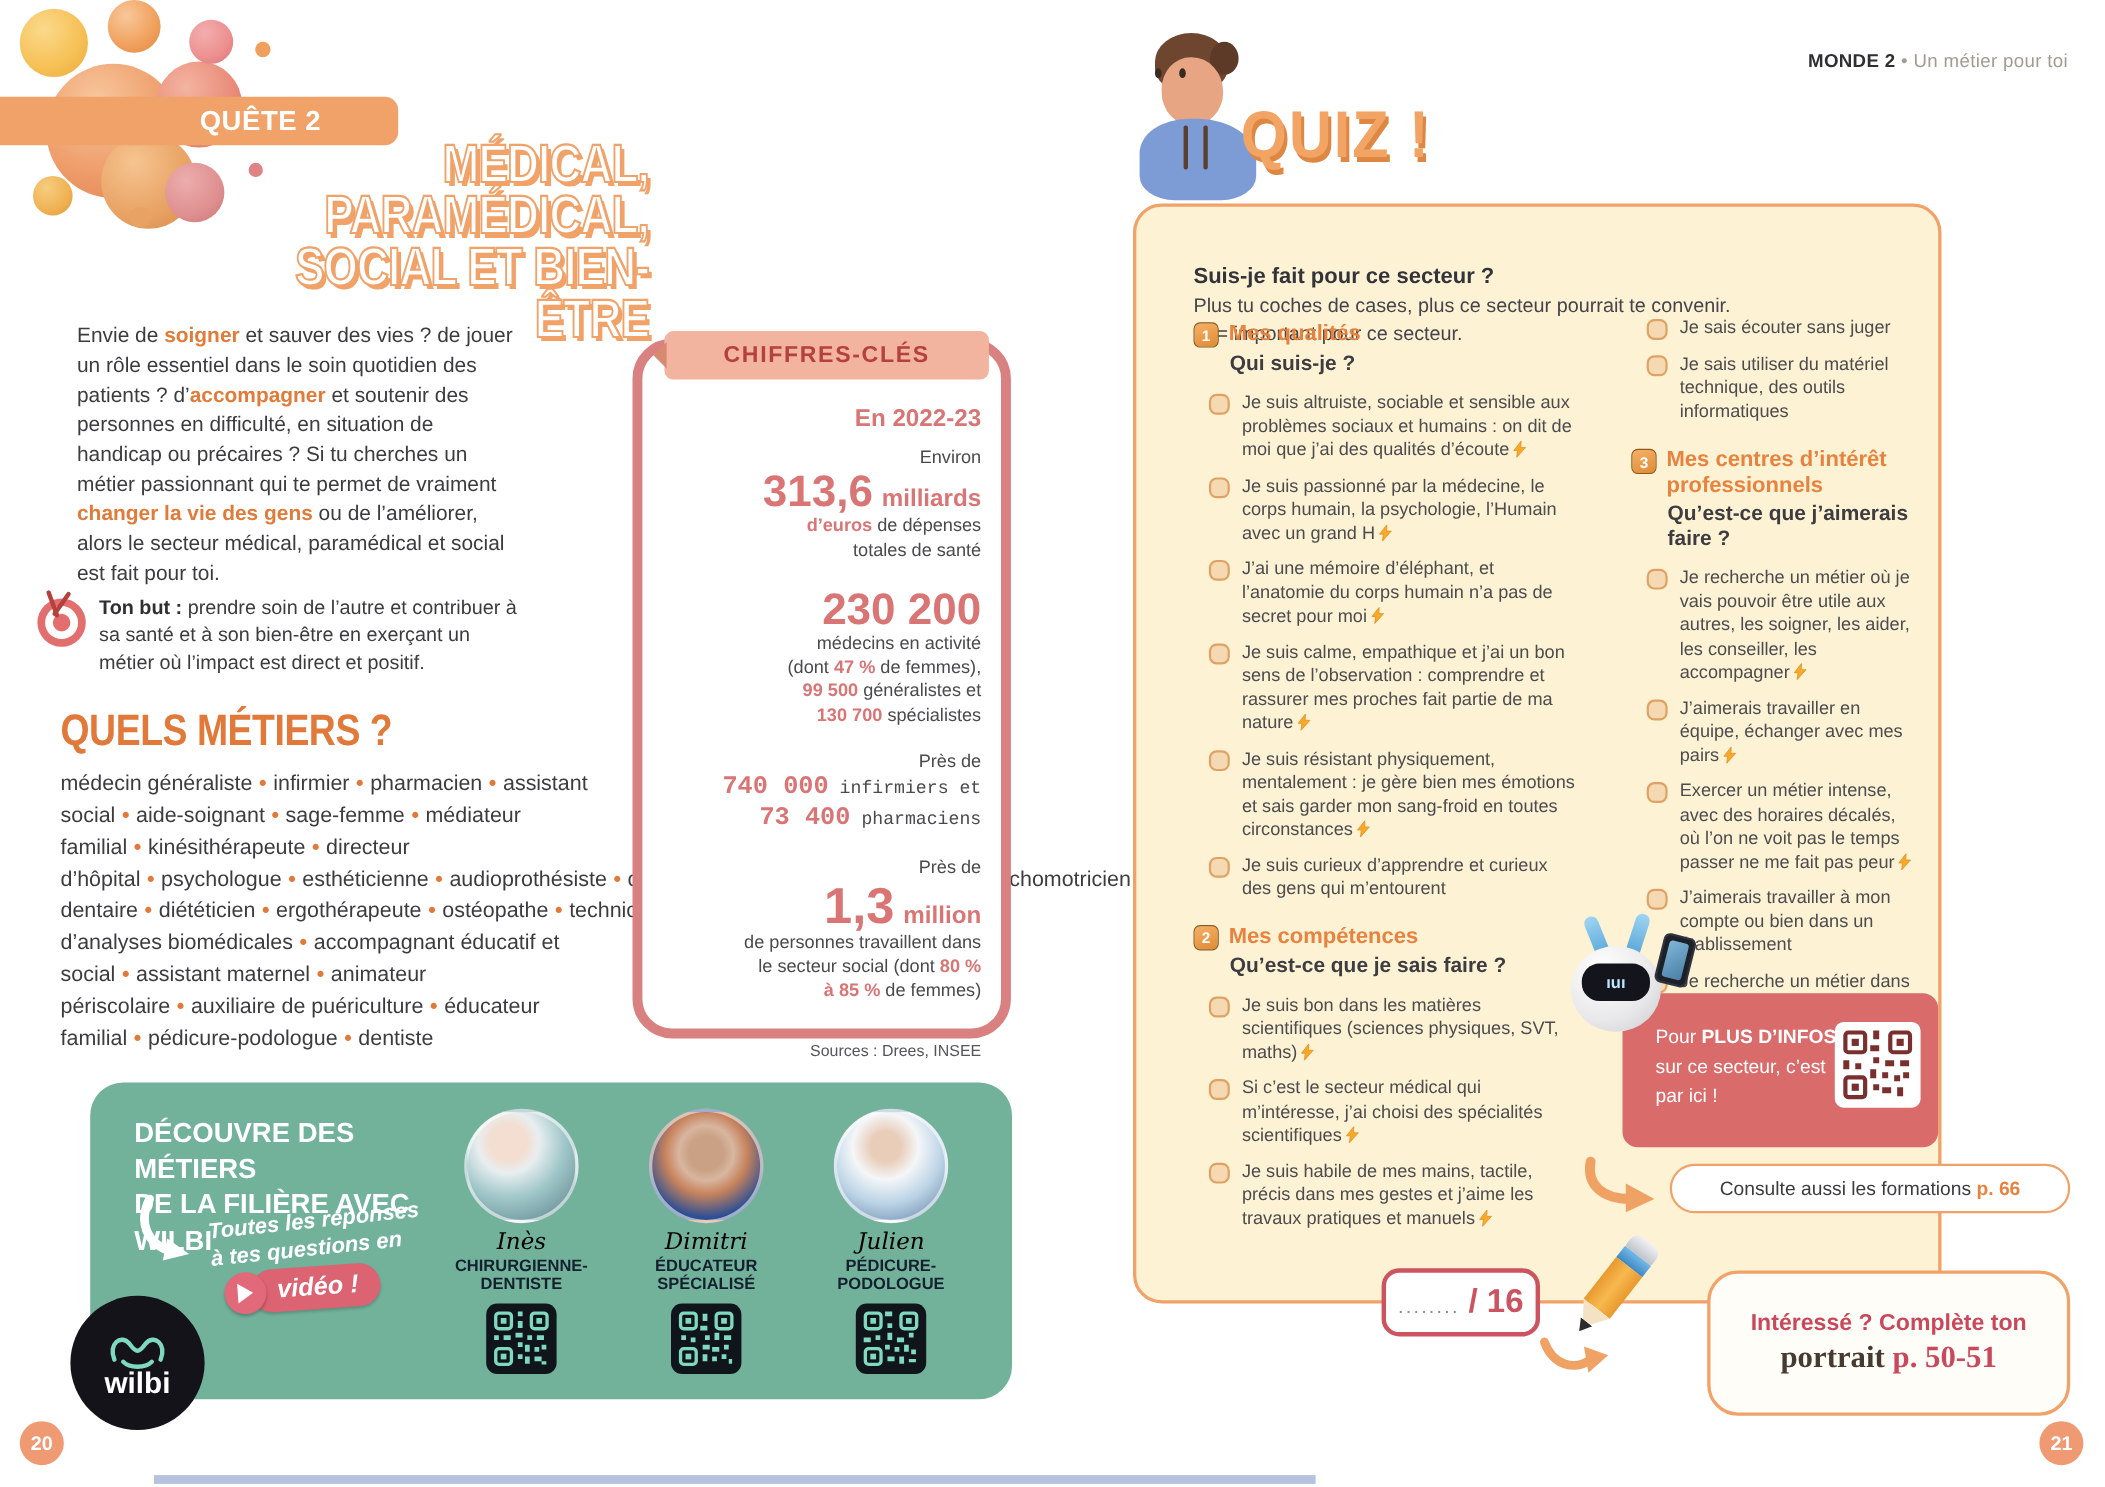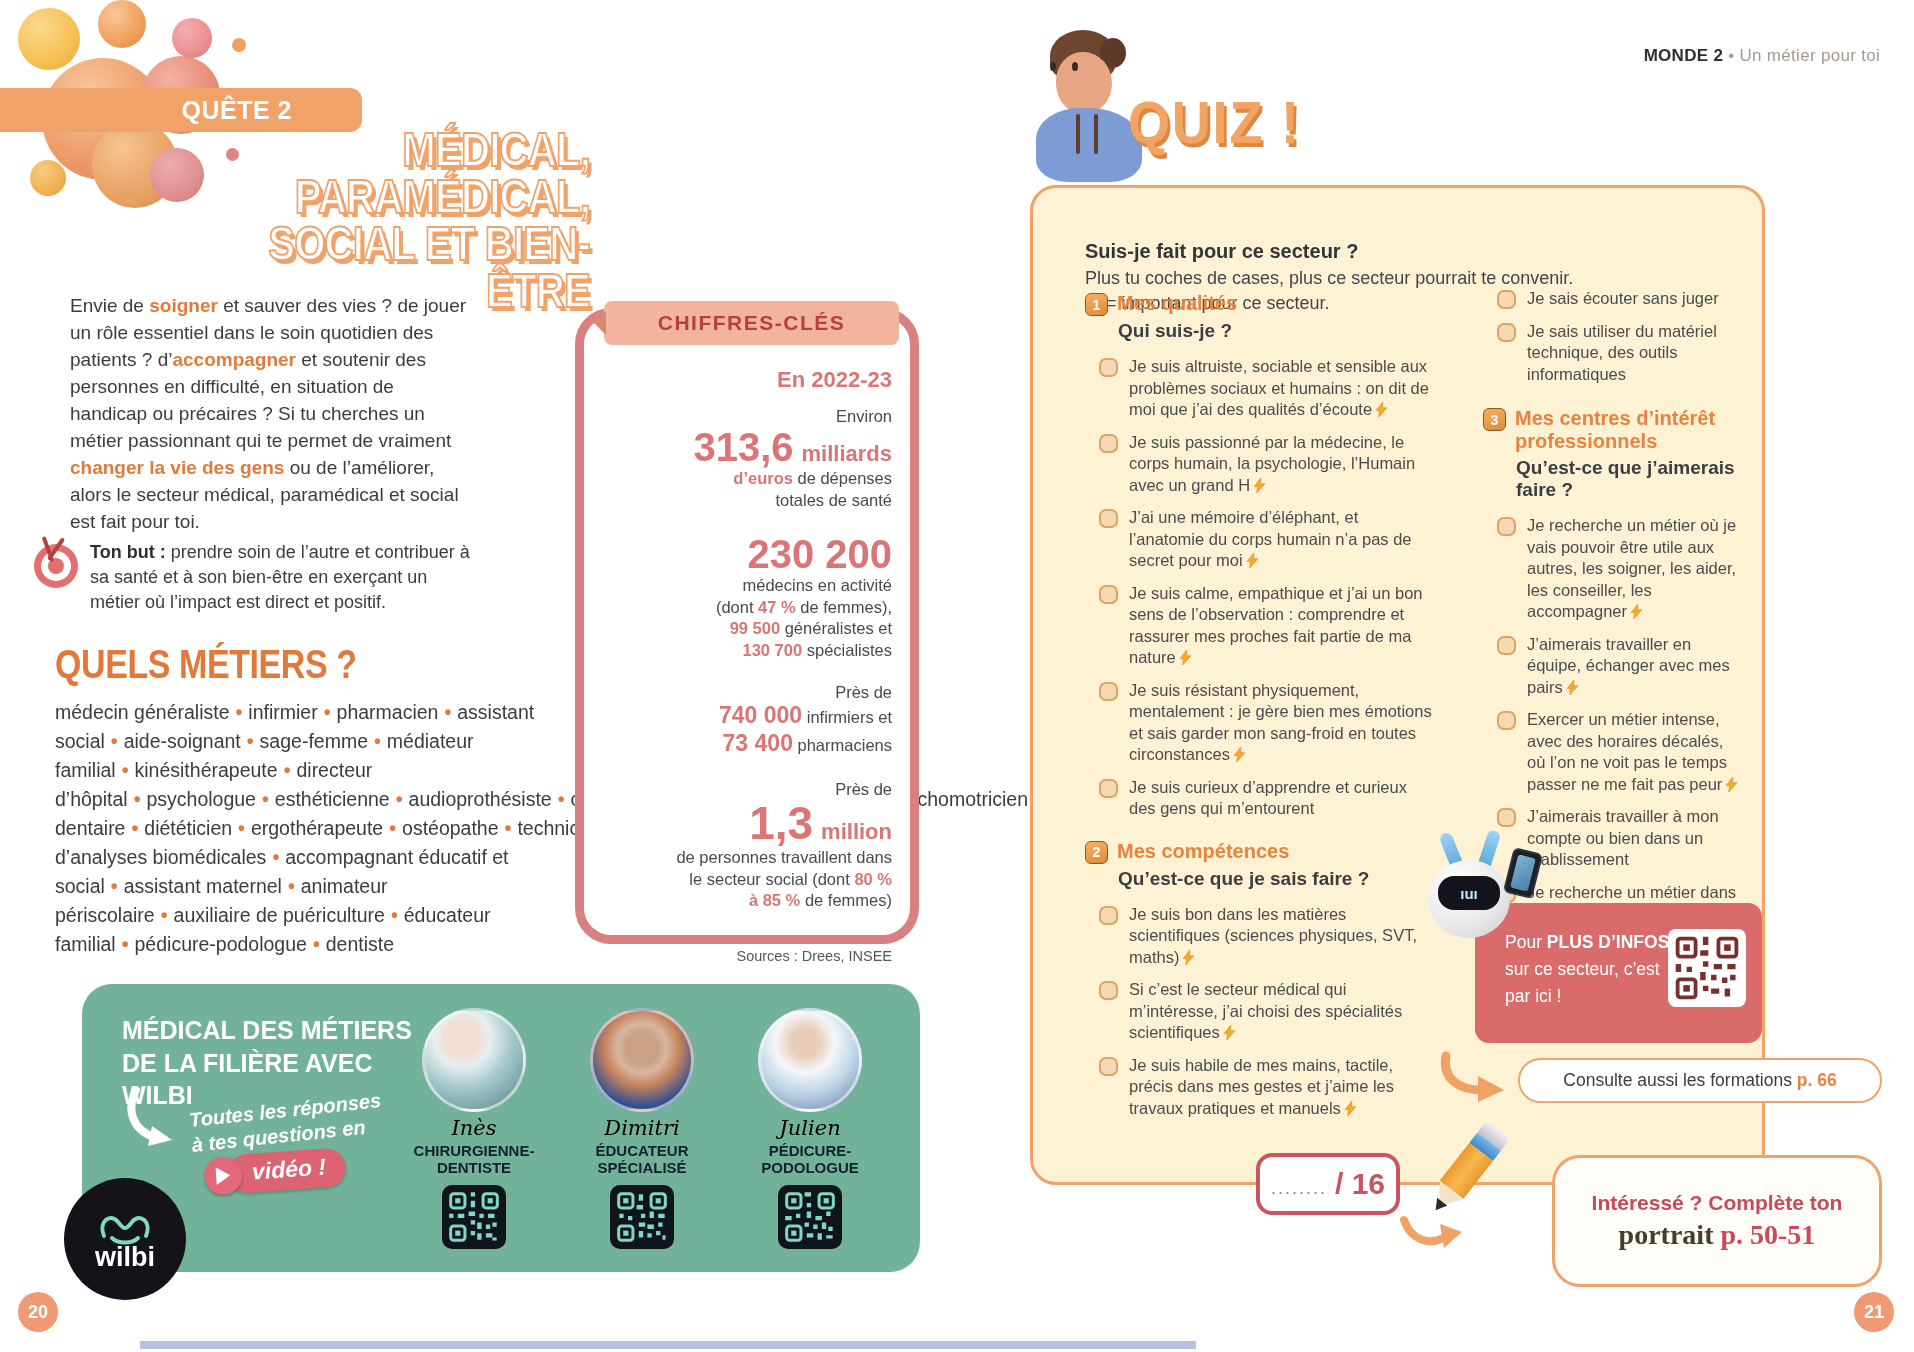--- a/index.html
+++ b/index.html
@@ -43,21 +43,21 @@
     color:#b5413c;font-weight:800;font-size:21px;letter-spacing:1.5px;z-index:2;}
   .kf-ribbon:before{content:"";position:absolute;left:-22px;top:10px;border:12px solid transparent;
     border-right-color:#d88a70;}
   .kf-body{padding:50px 18px 18px 36px;}
   .kf-period{color:#d97575;font-weight:800;font-size:22px;margin-bottom:14px;}
   .kf-prefix{font-size:16.5px;color:#4a4a4c;margin-top:4px;}
   .kf-big{color:#d97575;font-weight:900;font-size:40px;letter-spacing:0;line-height:1.05;}
   .kf-huge{font-size:46px;}
   .kf-unit{color:#d97575;font-weight:800;font-size:22px;margin-left:8px;}
   .kf-line{font-size:16.5px;line-height:21.5px;color:#4a4a4c;margin-left:11px;}
-  .kf-strong{line-height:26px;}
+  .kf-strong{line-height:26px;font-family:Liberation Mono, monospace;}
   .kf-gap{margin-top:22px;}
   .seg-pb{color:#d97575;font-weight:800;}
   .seg-pb2{color:#d97575;font-weight:800;font-size:23px;}
   .kf-sources{margin-top:36px;font-size:14.5px;color:#55555a;}
 
   
   .disc-box{position:absolute;left:82px;top:984px;width:838px;height:288px;background:#72b29b;
     border-radius:30px;}
   .disc-head{position:absolute;left:40px;top:30px;width:300px;color:#fff;font-weight:800;
     font-size:25px;line-height:1.3;}
@@ -248,21 +248,21 @@
       </div>
       <div class="kf-line" data-name="stat-line"><span>de personnes travaillent dans</span></div>
       <div class="kf-line" data-name="stat-line"><span>le secteur social (dont </span><span class="seg-pb">80 %</span></div>
       <div class="kf-line" data-name="stat-line"><span class="seg-pb">à 85 %</span><span> de femmes)</span></div>
       <div class="kf-sources" data-name="sources-note">Sources : Drees, INSEE</div>
     </div>
   </aside>
 
   <section class="disc-box" data-name="discover-box">
     <div class="disc-head" data-name="discover-heading">
-      <div>MÉDICAL DES MÉTIERS</div>
+      <div>DÉCOUVRE DES MÉTIERS</div>
       <div>DE LA FILIÈRE AVEC WILBI</div>
     </div>
     <svg class="disc-arrow" data-name="curved-arrow-icon" width="58" height="62" viewBox="0 0 58 62">
       <path d="M14 4 C 4 24, 10 44, 34 52" fill="none" stroke="#fff" stroke-width="8" stroke-linecap="round"></path>
       <path d="M30 40 L 50 54 L 26 60 Z" fill="#fff"></path>
     </svg>
     <div class="disc-tagline" data-name="discover-tagline">
       <div>Toutes les réponses</div>
       <div>à tes questions en</div>
     </div>

